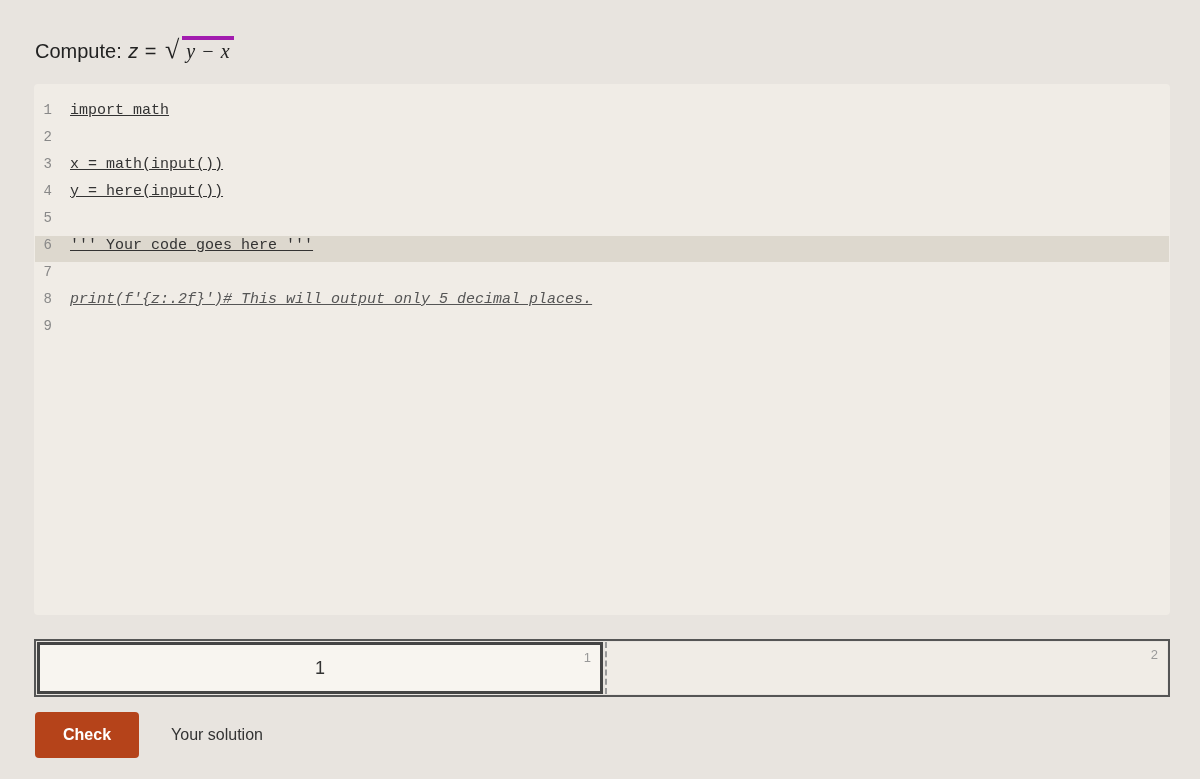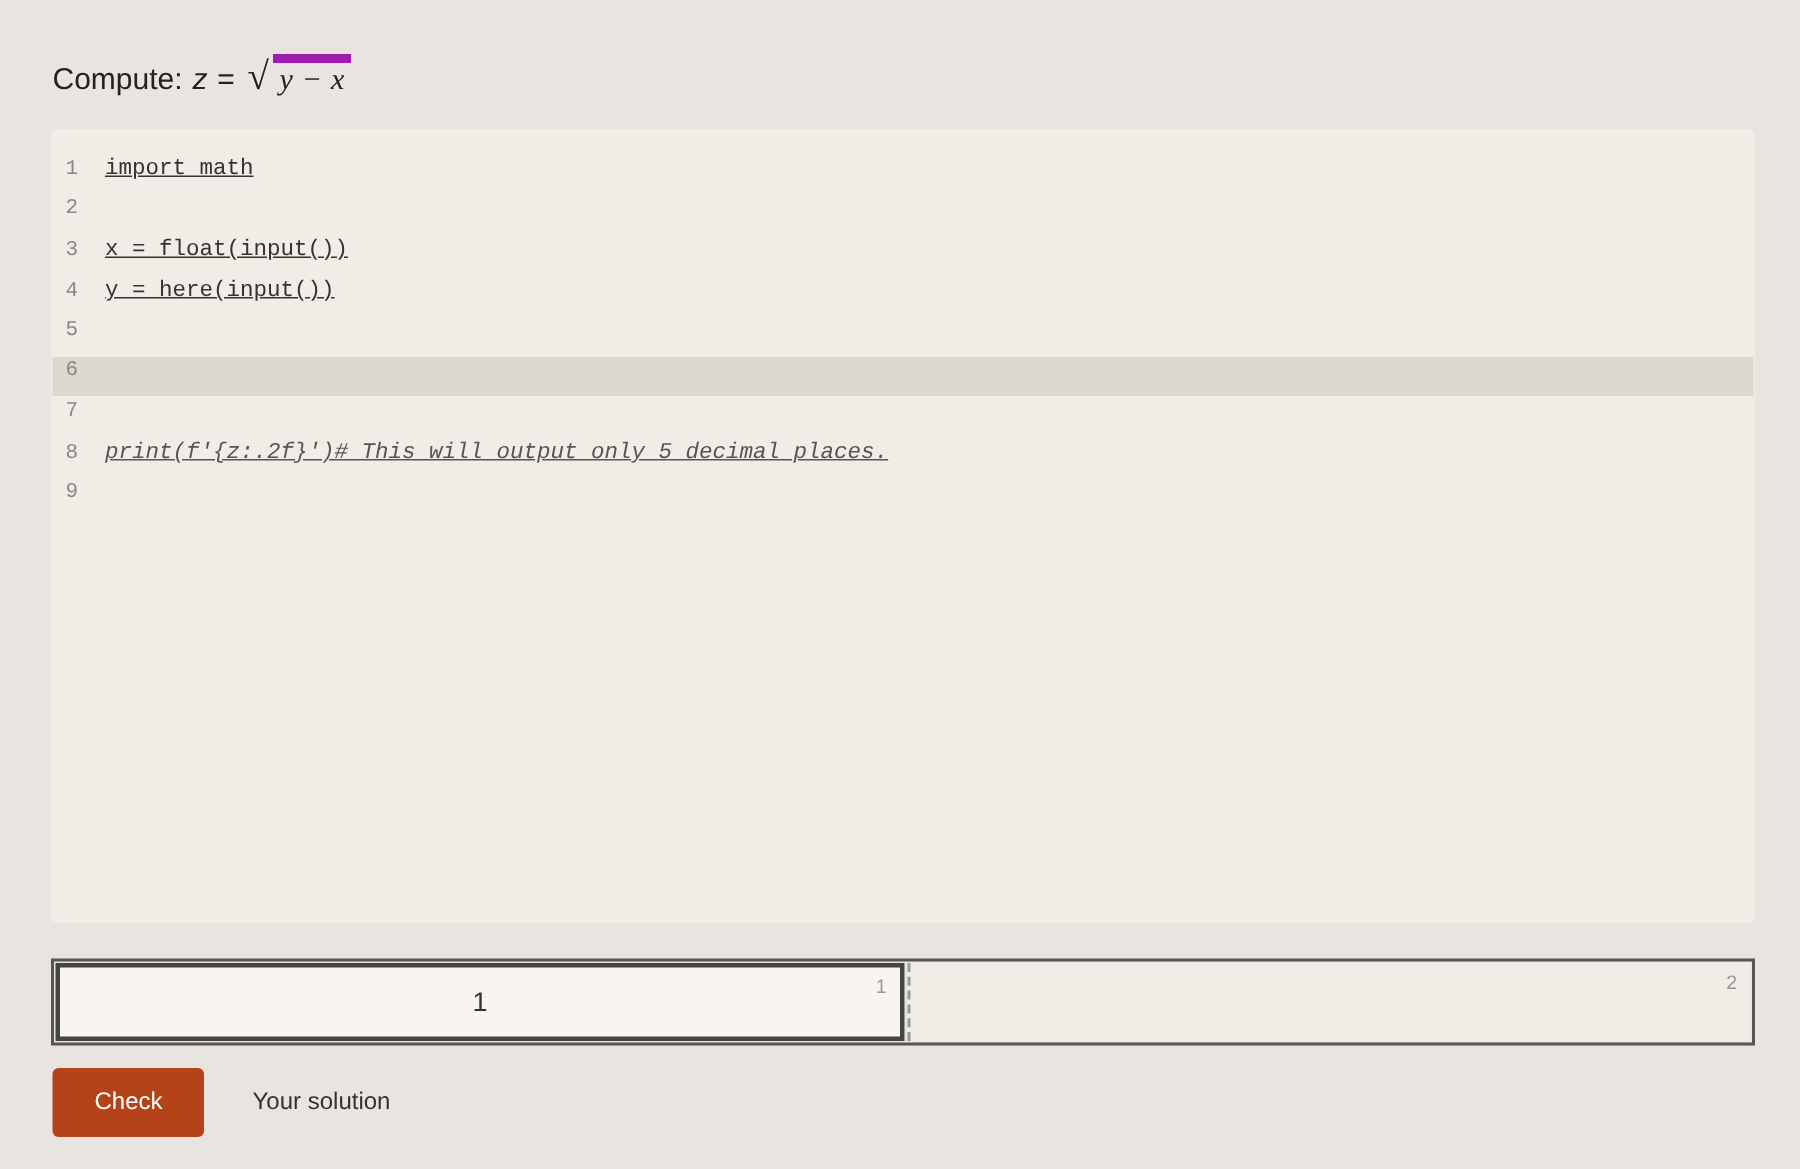--- a/index.html
+++ b/index.html
@@ -124,21 +124,21 @@
       align-items: center;
       gap: 10px;
     }
 
     .btn-check {
       background-color: #b5431a;
       color: white;
       border: none;
       padding: 14px 28px;
       font-size: 16px;
-      font-weight: 400;
+      font-weight: 700;
       border-radius: 4px;
       cursor: pointer;
       min-width: 100px;
     }
 
     .btn-next {
       background-color: #b5431a;
       color: white;
       border: none;
       padding: 14px 28px;
@@ -165,21 +165,21 @@
     }
 
     .sqrt-radical {
       font-size: 26px;
       line-height: 1;
       margin-right: 2px;
     }
 
     .sqrt-content {
       display: inline-block;
-      border-top: 6px solid #a21caf;
+      border-top: 4px solid #a21caf;
       padding: 0 3px;
       font-style: italic;
     }
 
     .dashed-separator {
       border-left: 2px dashed #999;
     }
   </style>
 </head>
 <body>
@@ -198,32 +198,33 @@
     <div class="code-line">
       <span class="line-num">1</span>
       <span class="code-text">import math</span>
     </div>
     <div class="code-line">
       <span class="line-num">2</span>
       <span class="code-text"></span>
     </div>
     <div class="code-line">
       <span class="line-num">3</span>
-      <span class="code-text">x = float(input())</span>
+      <span class="code-text">x = math(input())</span>
     </div>
     <div class="code-line">
       <span class="line-num">4</span>
       <span class="code-text">y = here(input())</span>
     </div>
     <div class="code-line">
       <span class="line-num">5</span>
       <span class="code-text"></span>
     </div>
     <div class="code-line highlighted">
       <span class="line-num">6</span>
+      <span class="code-text">''' Your code goes here '''</span>
     </div>
     <div class="code-line">
       <span class="line-num">7</span>
       <span class="code-text"></span>
     </div>
     <div class="code-line">
       <span class="line-num">8</span>
       <span class="code-text comment">print(f'{z:.2f}')# This will output only 5 decimal places.</span>
     </div>
     <div class="code-line">

